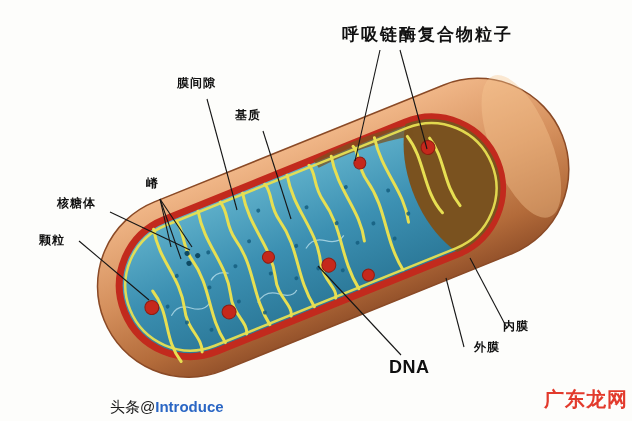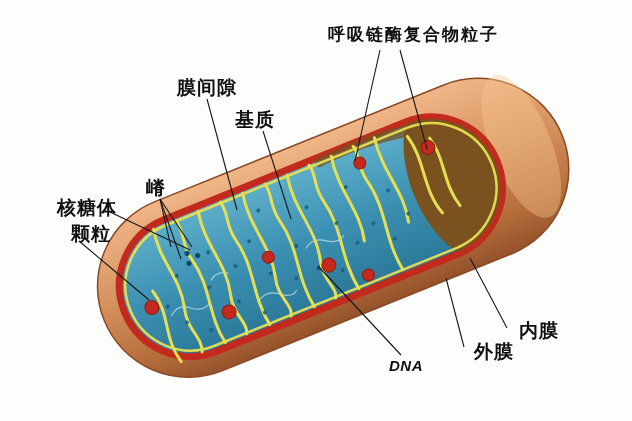--- a/index.html
+++ b/index.html
@@ -7,29 +7,29 @@
     position:relative;
     width:632px;height:421px;
     background:#fdfdfb;
     overflow:hidden;
     font-family:"Liberation Sans","DejaVu Sans",sans-serif;
   }
   .art{position:absolute;left:0;top:0;width:632px;height:421px;}
   .label{
     position:absolute;
     font-weight:700;
-    font-size:19px;
+    font-size:12px;
     line-height:1.15;
     color:#101010;
     letter-spacing:1px;
     white-space:nowrap;
     font-family:"Liberation Sans","DejaVu Sans",sans-serif;
   }
   .label.big{font-size:17px;letter-spacing:2px;}
-  .label.latin{font-size:15px;letter-spacing:0.5px;font-style:italic;}
+  .label.latin{font-size:18px;letter-spacing:0.5px;}
   .wm-site{
     position:absolute;left:544px;top:386px;
     font-weight:700;font-size:20px;letter-spacing:1px;
     color:#e23a2c;
     text-shadow:0 0 2px #ffffff;
     white-space:nowrap;
   }
   .wm-credit{
     position:absolute;left:110px;top:398px;
     font-size:15px;color:#1c1c1c;white-space:nowrap;
@@ -146,33 +146,37 @@
       <line x1="160" y1="199" x2="181" y2="259"></line>
       <line x1="160" y1="199" x2="192" y2="247"></line>
       <line x1="110" y1="212" x2="190" y2="250"></line>
       <line x1="79" y1="241" x2="149" y2="300"></line>
       <line x1="401" y1="355" x2="318" y2="266"></line>
       <line x1="464" y1="347" x2="446" y2="278"></line>
       <line x1="507" y1="328" x2="470" y2="258"></line>
     </g>
   </svg>
 
-  <div class="label big" style="left:308px;top:25px;padding-left:20px;">呼吸链酶复合物粒子</div>
+  <div class="label big" style="left:322px;top:25px;padding-left:20px;">呼吸链酶复合物粒子</div>
 
   <div class="label" style="left:177px;top:77px;">膜间隙</div>
 
   <div class="label" style="left:235px;top:109px;">基质</div>
 
   <div class="label" style="left:146px;top:177px;">嵴</div>
 
   <div class="label" style="left:57px;top:197px;">核糖体</div>
 
-  <div class="label" style="left:39px;top:223px;margin-left:32px;">颗粒</div>
+  <div class="label" style="left:39px;top:234px;">颗粒</div>
 
   <div class="label latin" style="left:389px;top:357px;">DNA</div>
 
   <div class="label" style="left:459px;top:341px;margin-left:15px;">外膜</div>
 
-  <div class="label" style="left:503px;top:320px;margin-left:16px;">内膜</div>
+  <div class="label" style="left:503px;top:320px;">内膜</div>
 
+  <div class="wm-site">广东龙网</div>
 
+  <div class="wm-credit">
+    <span class="credit-prefix">头条@</span><span class="credit-name">Introduce</span>
+  </div>
 
 </div>
 
 </body></html>

